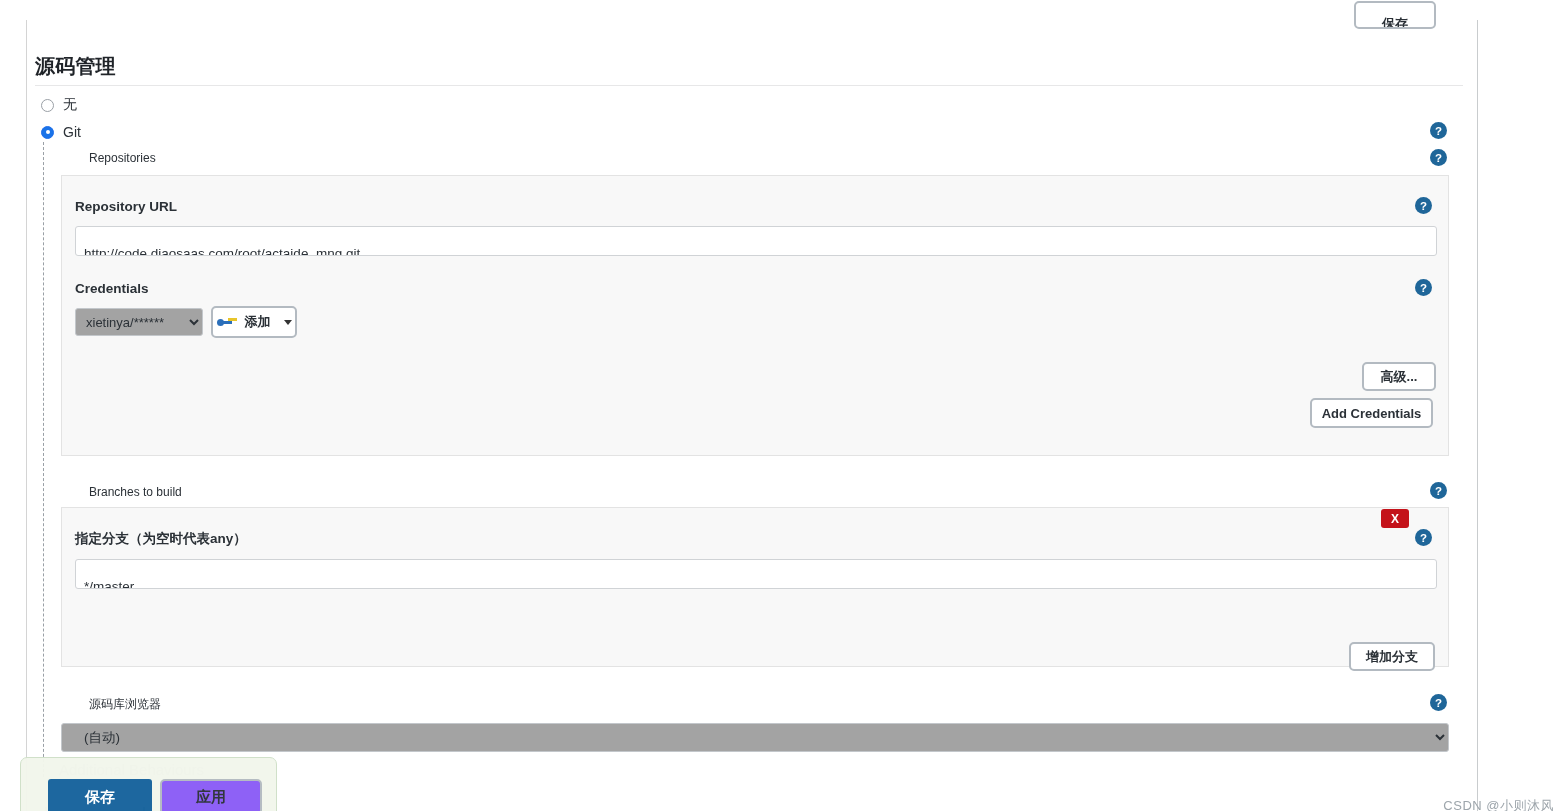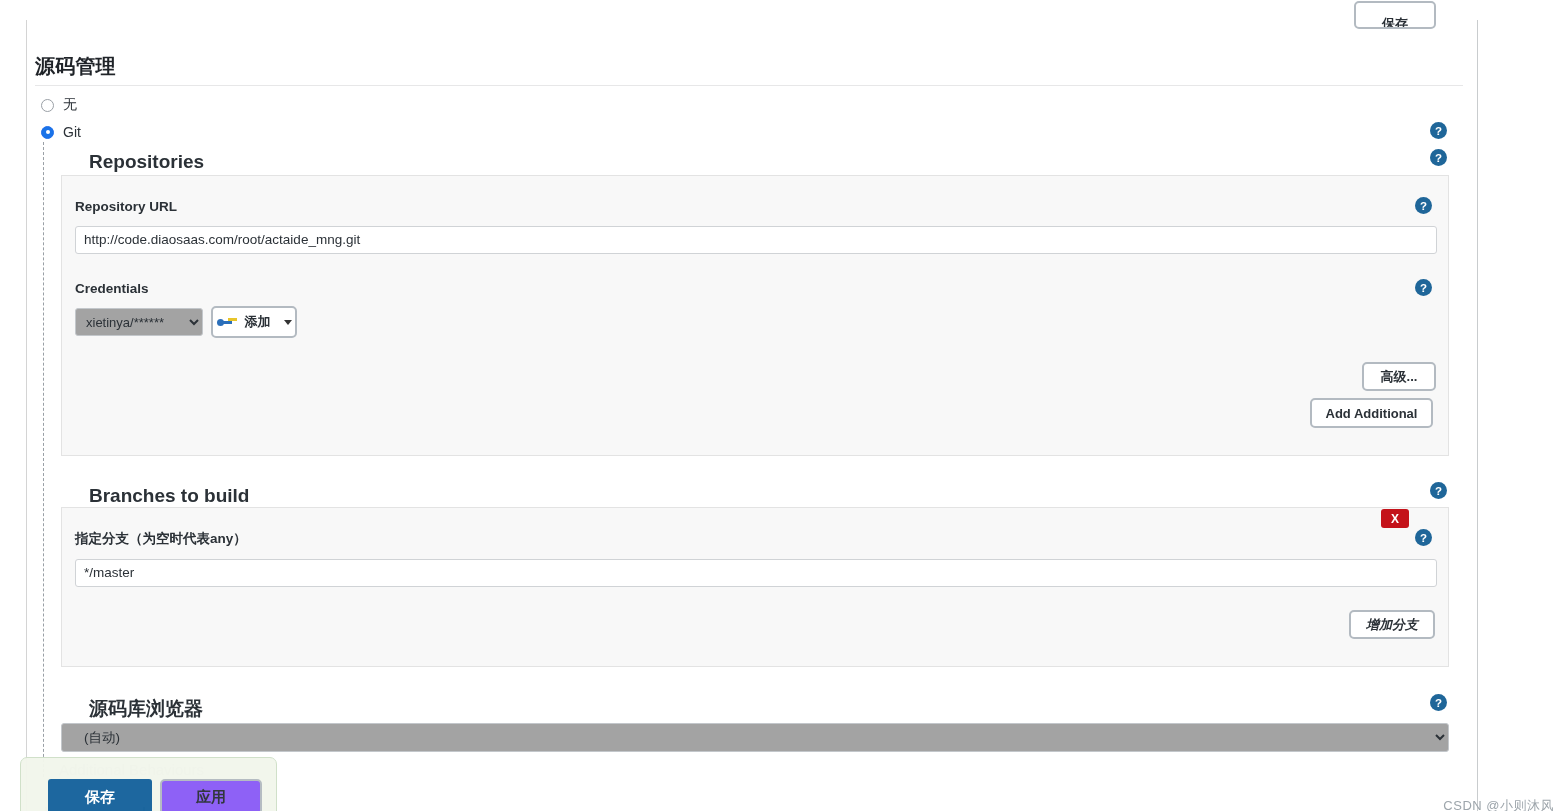--- a/index.html
+++ b/index.html
@@ -60,21 +60,21 @@
   .radio-label { font-size: 14px; color: #2b3137; }
 
   
   .dashed-guide {
     position: absolute; left: 16px; top: 122px;
     width: 0; height: 635px;
     border-left: 1px dashed #9aa0a6;
   }
 
   .sub-label {
-    position: absolute; font-size: 19px; font-weight: 700; color: #2b3137; padding-left: 30px;
+    position: absolute; font-size: 12px; font-weight: 400; color: #2b3137; padding-left: 30px;
   }
 
   
   .panel {
     position: absolute;
     background: #f8f8f8;
     border: 1px solid #e3e3e3;
     border-left: 1px solid #e3e3e3;
   }
 
@@ -84,21 +84,21 @@
 
   .text-input {
     position: absolute;
     background: #fff;
     border: 1px solid #d0d3d6;
     border-radius: 3px;
     height: 28px;
     font-family: "Liberation Sans", "DejaVu Sans", sans-serif;
     font-size: 13.5px;
     color: #2b3137;
-    padding: 0 8px;
+    padding: 14px 8px;
     line-height: 26px;
     white-space: nowrap; overflow: hidden;
   }
 
   select.sel {
     position: absolute;
     background: #a3a3a3;
     border: 1px solid #c3c7cb;
     border-radius: 3px;
     height: 28px;
@@ -268,35 +268,35 @@
       <span class="key-icon"></span>
       <span>添加</span>
       <span class="caret-dn"></span>
     </div>
 
     <div class="btn" style="left:1335px; top:342px; width:74px; height:29px;">
       <span>高级...</span>
     </div>
 
     <div class="btn" style="left:1283px; top:378px; width:123px; height:30px;">
-      <span>Add Additional</span>
+      <span>Add Credentials</span>
     </div>
 
     <div class="sub-label" style="left:32px; top:465px;">Branches to build</div>
     <div class="help" style="left:1403px; top:462px;">?</div>
 
     <div class="panel" style="left:34px; top:487px; width:1388px; height:160px;"></div>
 
     <div class="del-x" style="left:1354px; top:489px;">X</div>
 
     <div class="field-label" style="left:48px; top:510px;">指定分支（为空时代表any）</div>
     <div class="help" style="left:1388px; top:509px;">?</div>
     <div class="text-input" style="left:48px; top:539px; width:1362px;">*/master</div>
 
-    <div class="btn" style="left:1322px; top:590px; width:86px; height:29px;font-style:italic;">
+    <div class="btn" style="left:1322px; top:622px; width:86px; height:29px;">
       <span>增加分支</span>
     </div>
 
     <div class="sub-label" style="left:32px; top:676px;">源码库浏览器</div>
     <div class="help" style="left:1403px; top:674px;">?</div>
 
     <select class="sel" style="left:34px; top:703px; width:1388px; height:29px; font-size:13.5px; padding-left:18px;">
       <option>(自动)</option>
     </select>
 

